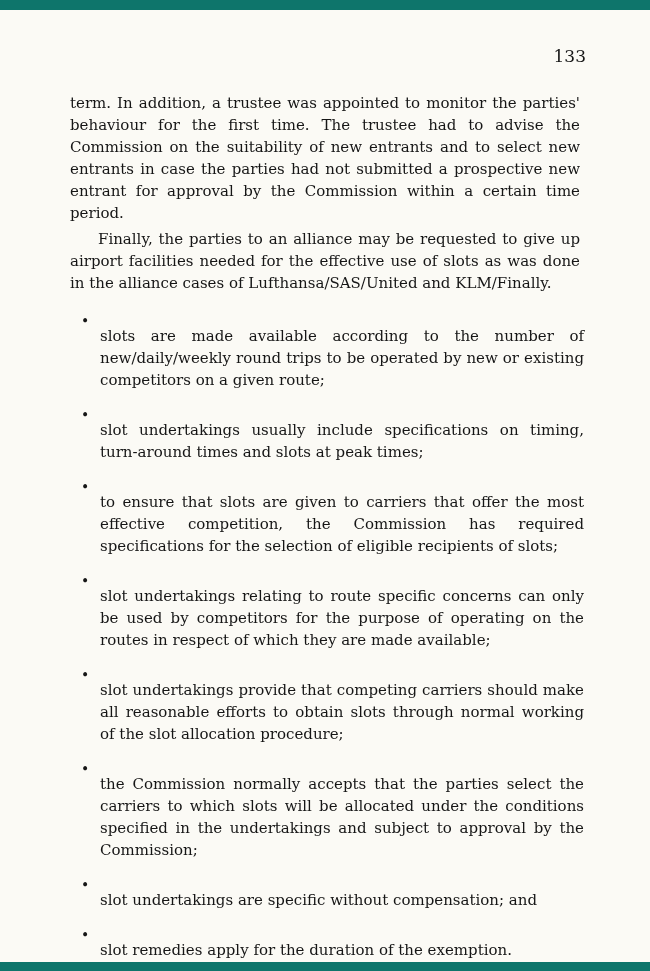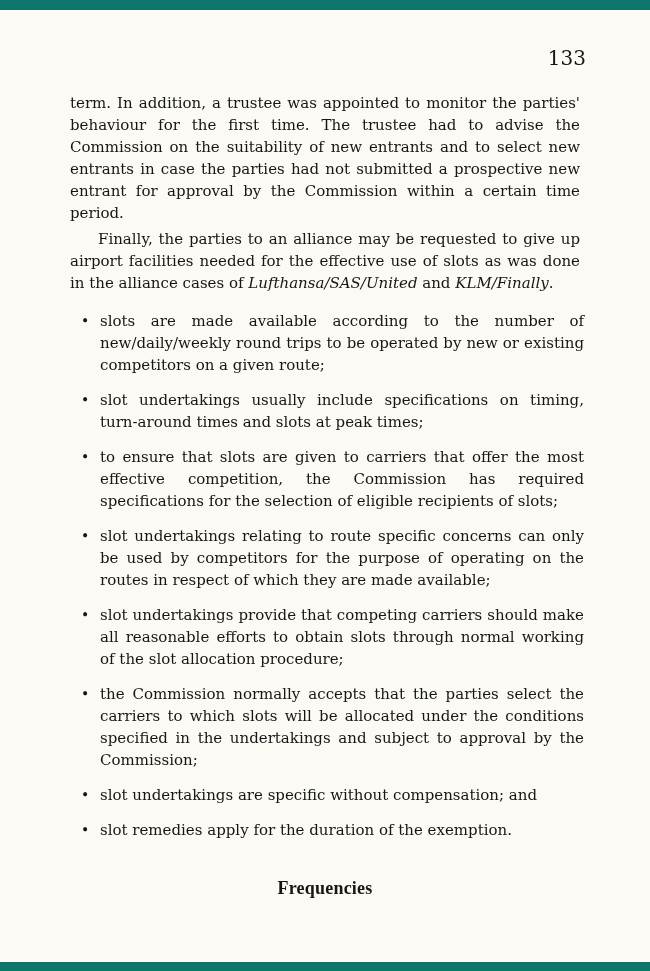--- a/index.html
+++ b/index.html
@@ -24,39 +24,38 @@
   .bar-bottom {
     position: absolute;
     bottom: 0; left: 0; right: 0;
     height: 9px;
     background: #0e756b;
   }
   .page-number {
     position: absolute;
     top: 46px;
     right: 64px;
-    font-size: 20px;
+    font-size: 17px;
   }
   .content {
     position: absolute;
     top: 88px;
     left: 66px;
     width: 518px;
     font-size: 15px;
     line-height: 22px;
     text-align: justify;
   }
   .content p {
     margin: 4px;
   }
   .para-indent {
     text-indent: 28px;
   }
   .italic {
-    font-style: italic;
   }
   ul.bullet-list {
     list-style: none;
     margin: 0;
     padding: 0;
   }
   ul.bullet-list li {
     display: flex;
     margin-top: 13px;
   }
@@ -65,20 +64,21 @@
   }
   .bullet-marker {
     flex: 0 0 34px;
     box-sizing: border-box;
     padding-left: 15px;
     font-size: 14px;
   }
   .bullet-text {
     flex: 1;
     text-align: justify;
+    margin-top: 15px;
   }
   h2.section-heading {
     text-align: center;
     font-size: 18px;
     font-weight: bold;
     margin: 36px 0 24px 0;
     letter-spacing: 0.2px;
     font-family: Liberation Serif, serif;
   }
 </style>

